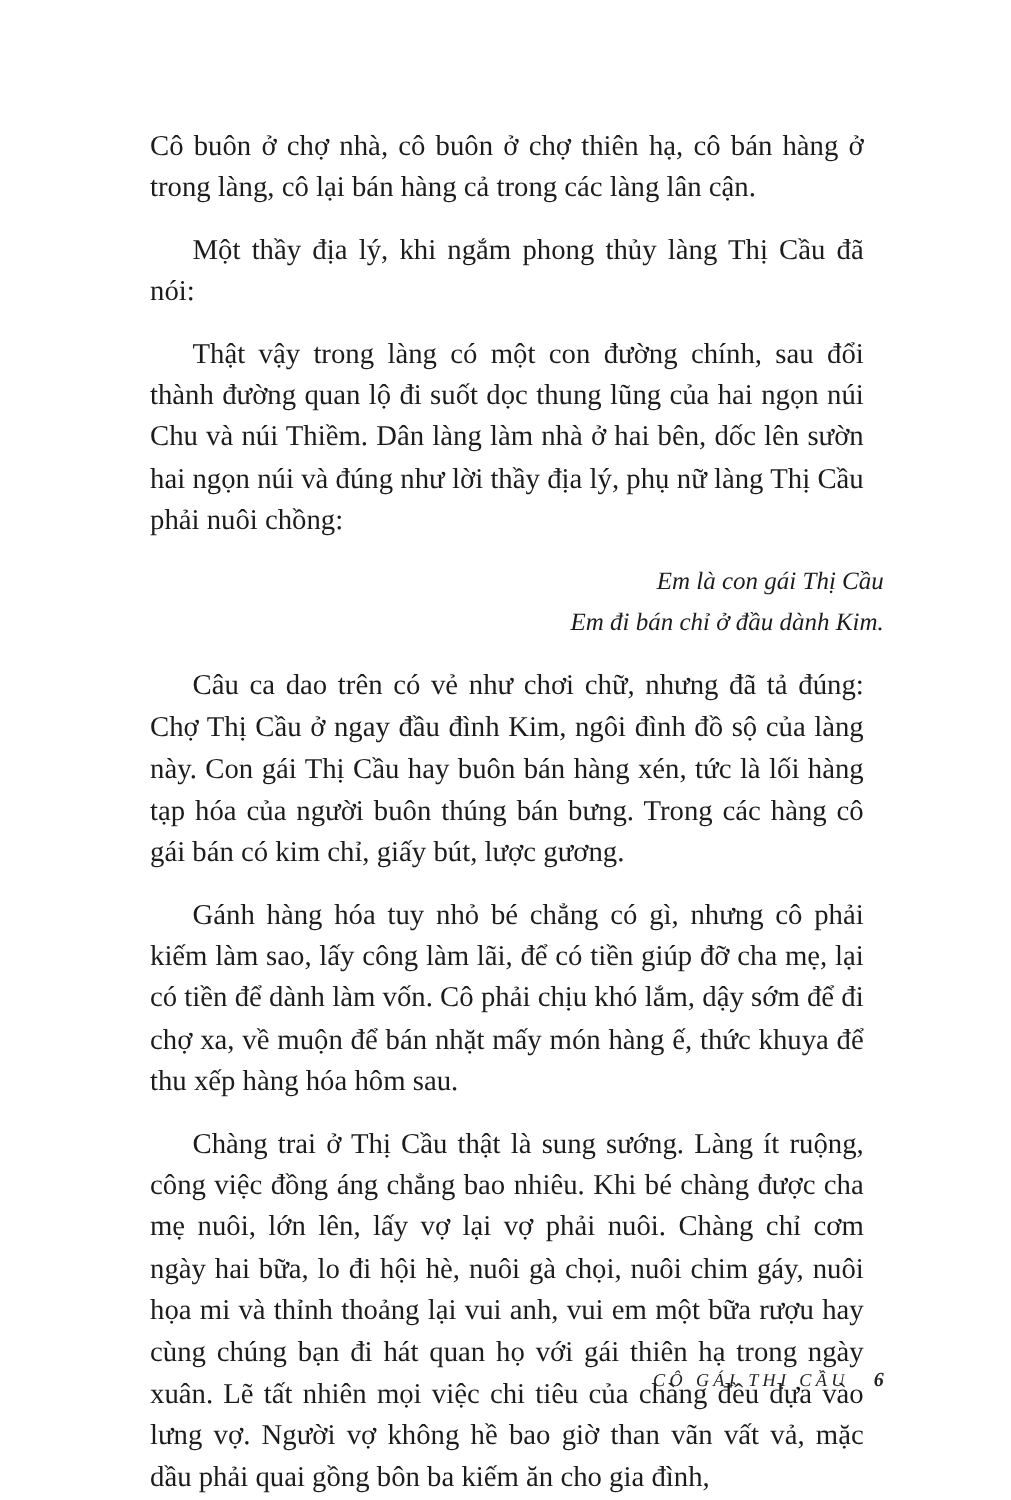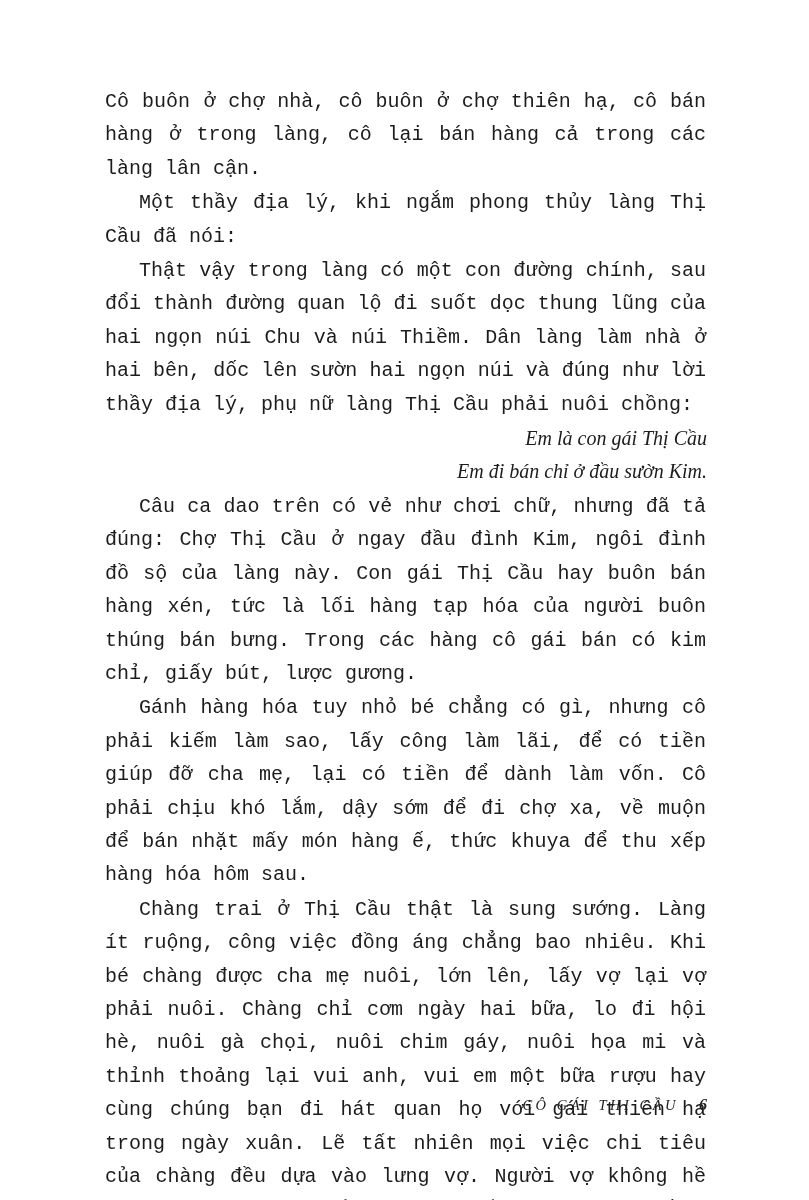--- a/index.html
+++ b/index.html
@@ -20,26 +20,25 @@
     inset: 0;
     background: #ffffff;
   }
   .content {
     position: absolute;
     top: 84px;
     left: 104px;
     width: 603px;
   }
   p.body {
-    margin: 1px;
-    font-size: 20px;
+    margin: 16px;
+    font-size: 23px;
     line-height: 33.4px;
     text-align: justify;
     text-justify: inter-word;
-    font-family: Liberation Mono, monospace;
   }
   p.body.indent {
     text-indent: 34px;
   }
   p.verse {
     margin: 0;
     font-size: 20px;
     line-height: 33.4px;
     text-align: right;
     font-style: italic;
@@ -68,21 +67,21 @@
 </style>
 </head>
 <body>
 
 <div class="page">
   <div class="content" id="content">
       <p class="body">Cô buôn ở chợ nhà, cô buôn ở chợ thiên hạ, cô bán hàng ở trong làng, cô lại bán hàng cả trong các làng lân cận.</p>
       <p class="body indent">Một thầy địa lý, khi ngắm phong thủy làng Thị Cầu đã nói:</p>
       <p class="body indent">Thật vậy trong làng có một con đường chính, sau đổi thành đường quan lộ đi suốt dọc thung lũng của hai ngọn núi Chu và núi Thiềm. Dân làng làm nhà ở hai bên, dốc lên sườn hai ngọn núi và đúng như lời thầy địa lý, phụ nữ làng Thị Cầu phải nuôi chồng:</p>
       <p class="verse">Em là con gái Thị Cầu</p>
-      <p class="verse">Em đi bán chỉ ở đầu sườn Kim.</p>
+      <p class="verse">Em đi bán chỉ ở đầu dành Kim.</p>
       <p class="body indent">Câu ca dao trên có vẻ như chơi chữ, nhưng đã tả đúng: Chợ Thị Cầu ở ngay đầu đình Kim, ngôi đình đồ sộ của làng này. Con gái Thị Cầu hay buôn bán hàng xén, tức là lối hàng tạp hóa của người buôn thúng bán bưng. Trong các hàng cô gái bán có kim chỉ, giấy bút, lược gương.</p>
       <p class="body indent">Gánh hàng hóa tuy nhỏ bé chẳng có gì, nhưng cô phải kiếm làm sao, lấy công làm lãi, để có tiền giúp đỡ cha mẹ, lại có tiền để dành làm vốn. Cô phải chịu khó lắm, dậy sớm để đi chợ xa, về muộn để bán nhặt mấy món hàng ế, thức khuya để thu xếp hàng hóa hôm sau.</p>
       <p class="body indent">Chàng trai ở Thị Cầu thật là sung sướng. Làng ít ruộng, công việc đồng áng chẳng bao nhiêu. Khi bé chàng được cha mẹ nuôi, lớn lên, lấy vợ lại vợ phải nuôi. Chàng chỉ cơm ngày hai bữa, lo đi hội hè, nuôi gà chọi, nuôi chim gáy, nuôi họa mi và thỉnh thoảng lại vui anh, vui em một bữa rượu hay cùng chúng bạn đi hát quan họ với gái thiên hạ trong ngày xuân. Lẽ tất nhiên mọi việc chi tiêu của chàng đều dựa vào lưng vợ. Người vợ không hề bao giờ than vãn vất vả, mặc dầu phải quai gồng bôn ba kiếm ăn cho gia đình,</p>
     </div>
   <div class="footer">
     <span class="footer-title">CÔ GÁI THỊ CẦU</span>
     <span class="footer-page">6</span>
   </div>
 </div>
 

